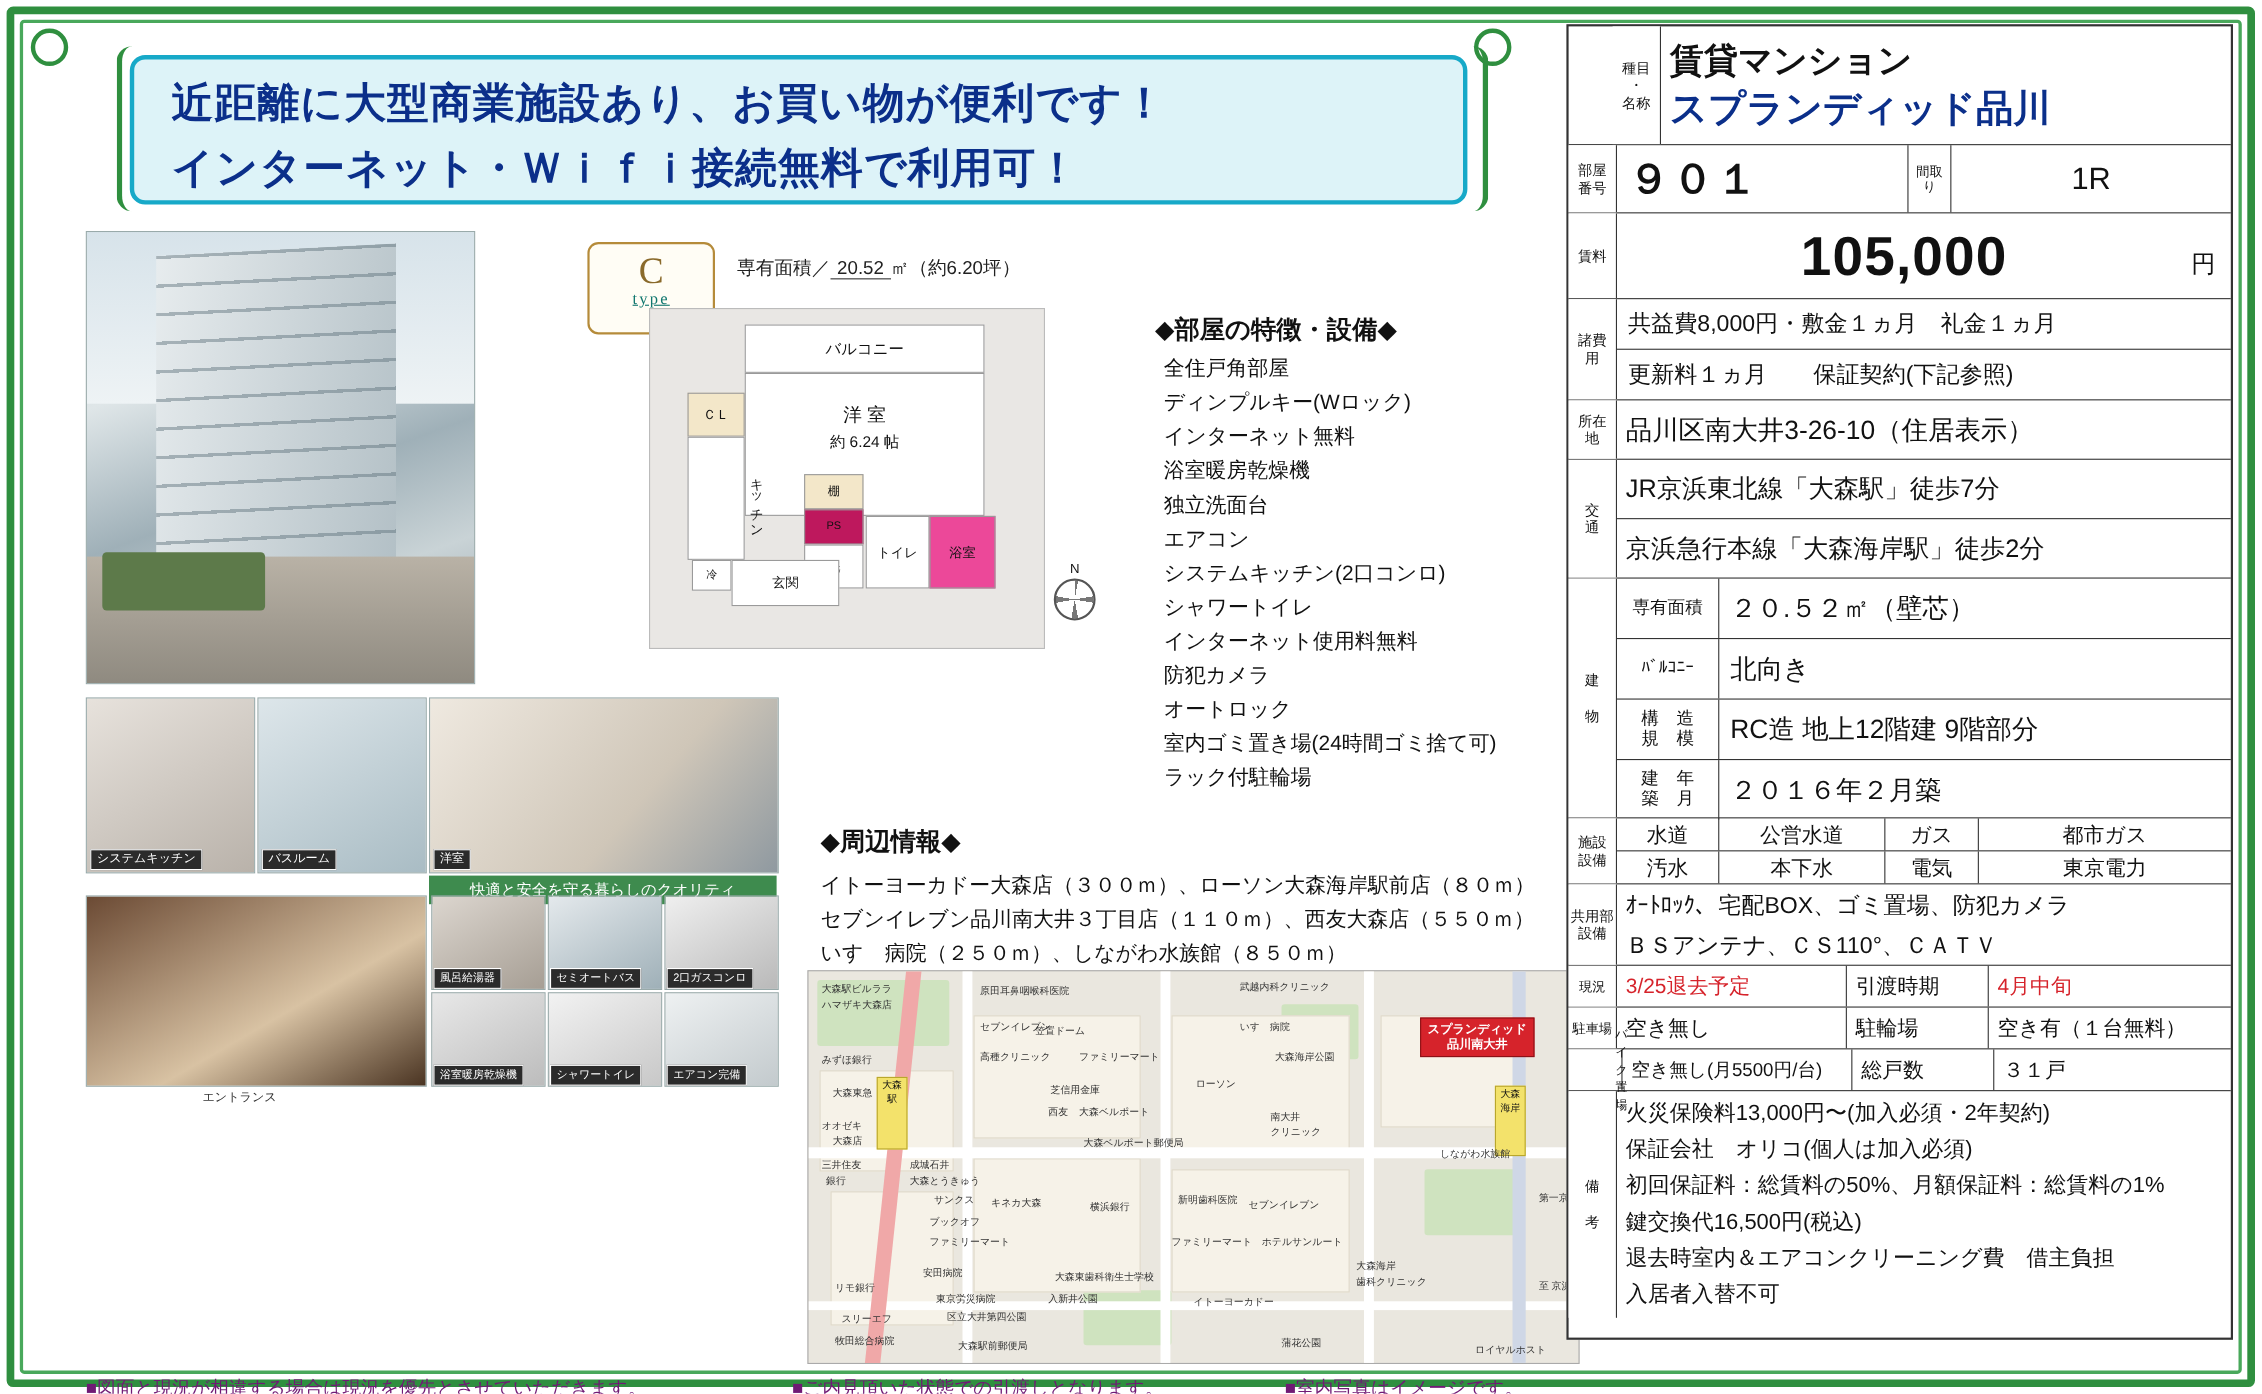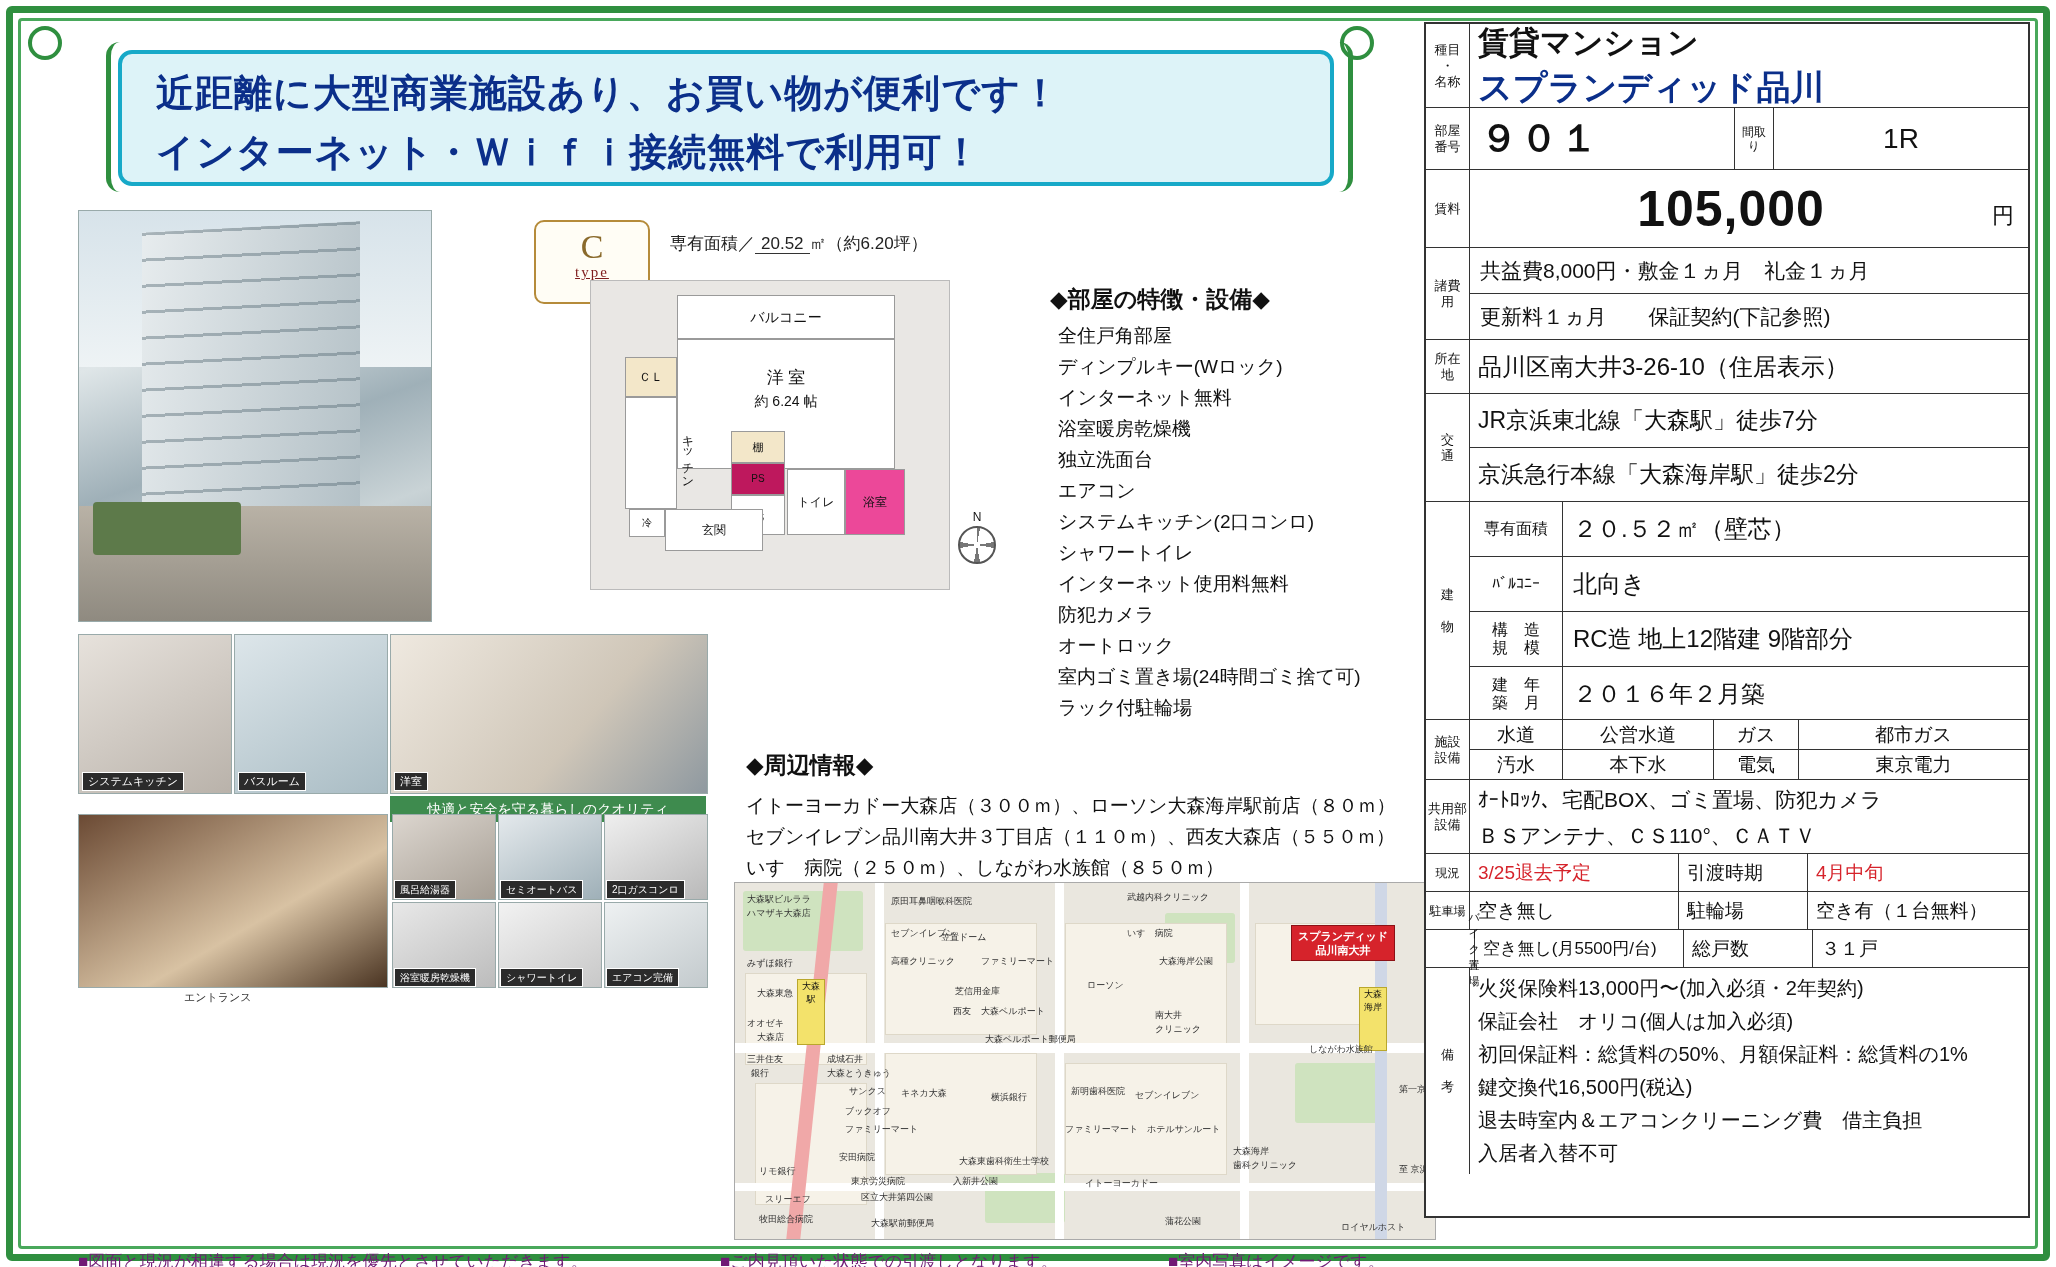--- a/index.html
+++ b/index.html
@@ -74,21 +74,21 @@
     padding:1px 5px;border:1px solid #fff;white-space:nowrap;}
   .cap.small{font-size:10px;}
   .bar-green{position:absolute;left:356px;top:762px;width:316px;height:26px;background:#3e8b4e;
     color:#fff;font-size:14px;text-align:center;line-height:26px;}
   .cap-ent{position:absolute;left:150px;top:956px;font-size:11px;color:#333;}
 
   
   .typebadge{position:absolute;left:500px;top:186px;width:112px;height:80px;
     border:2px solid #b58b3a;border-radius:10px;background:#fffdf5;text-align:center;}
   .typebadge .c{font-family:"Liberation Serif",serif;font-size:34px;color:#8a6a2b;line-height:34px;margin-top:8px;}
-  .typebadge .t{font-family:"Liberation Serif",serif;font-size:15px;color:#7f1d1d;letter-spacing:2px;text-decoration:underline;}
+  .typebadge .t{font-family:"Liberation Serif",serif;font-size:15px;color:#0f766e;letter-spacing:2px;text-decoration:underline;}
 
   .area-note{position:absolute;left:636px;top:198px;font-size:17px;color:#222;}
   .area-note .u{border-bottom:1px solid #333;padding:0 6px;}
 
   
   .plan{position:absolute;left:556px;top:246px;width:358px;height:308px;background:#e9e7e4;border:1px solid #bbb;}
   .plan .balcony{position:absolute;left:86px;top:14px;width:216px;height:42px;background:#fff;border:1px solid #9a9a9a;}
   .plan .balcony span{display:block;text-align:center;font-size:14px;line-height:42px;}
   .plan .youshitsu{position:absolute;left:86px;top:58px;width:216px;height:128px;background:#fff;border:1px solid #9a9a9a;}
   .plan .youshitsu .t1{text-align:center;font-size:17px;margin-top:26px;}
@@ -138,21 +138,21 @@
     border:2px solid #333;box-sizing:border-box;background:#fff;
   }
   .row{display:flex;border-bottom:1px solid #333;box-sizing:border-box;}
   .row:last-child{border-bottom:none;}
   .lbl{
     width:44px;min-width:44px;border-right:1px solid #333;box-sizing:border-box;
     display:flex;align-items:center;justify-content:center;text-align:center;
     font-size:13px;line-height:16px;background:#fff;
   }
   .val{flex:1;display:flex;align-items:center;padding:0 8px;box-sizing:border-box;}
-  .r-title{height:84px;}
+  .r-title{height:108px;padding-left:40px;}
   .r-title .t1{font-size:31px;font-weight:bold;line-height:42px;}
   .r-title .t2{font-size:34px;font-weight:bold;color:#0b2f8a;line-height:46px;}
   .r-room{height:62px;}
   .r-room .no{font-size:38px;font-weight:bold;letter-spacing:2px;padding-left:10px;}
   .r-room .midlbl{width:38px;min-width:38px;border-left:1px solid #333;border-right:1px solid #333;
     height:100%;display:flex;align-items:center;justify-content:center;font-size:12px;line-height:14px;text-align:center;}
   .r-room .madori{flex:1;text-align:center;font-size:28px;}
   .r-rent{height:78px;}
   .r-rent .amt{flex:1;text-align:center;font-size:50px;font-weight:bold;letter-spacing:1px;}
   .r-rent .yen{font-size:22px;padding-right:14px;}

